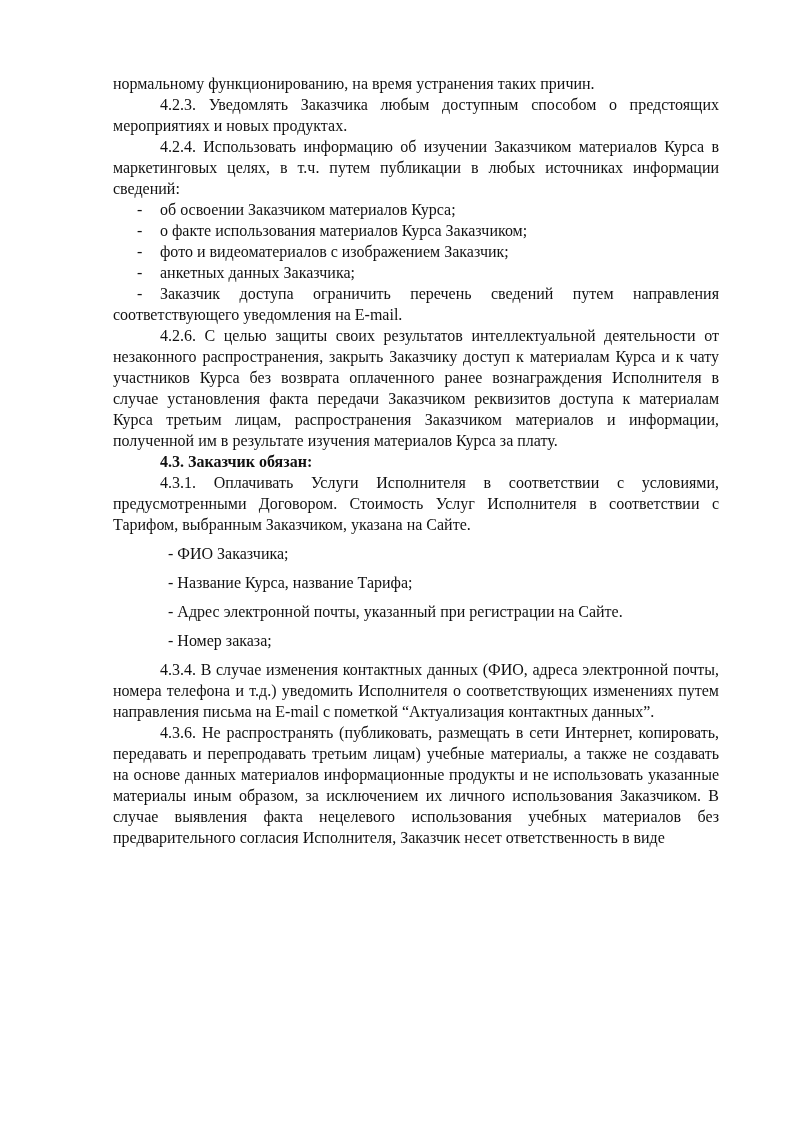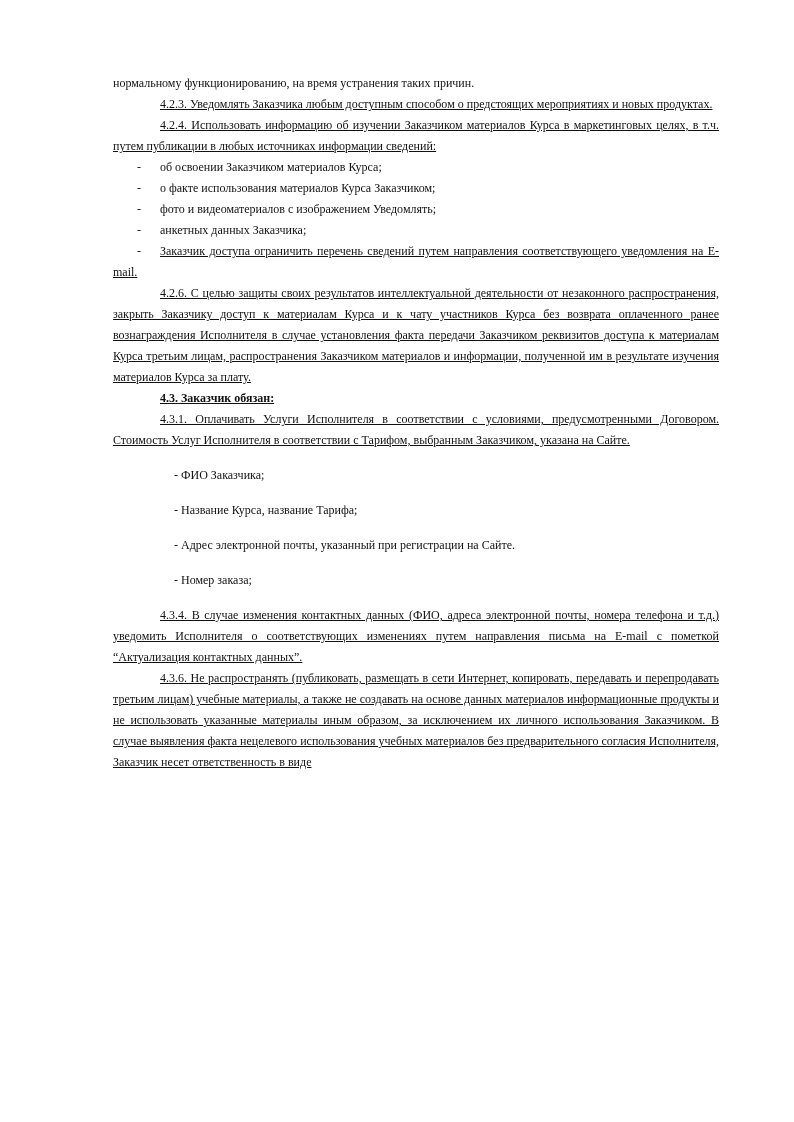--- a/index.html
+++ b/index.html
@@ -3,43 +3,43 @@
 <meta charset="utf-8">
 <style>
   html, body { margin: 0; padding: 0; background: #ffffff; }
   body { width: 794px; height: 1122px; overflow: hidden; position: relative; }
   .page {
     position: absolute;
     left: 113px;
     top: 73px;
     width: 606px;
     font-family: "Liberation Serif", serif;
-    font-size: 12px;
+    font-size: 16px;
     line-height: 21px;
     color: #111111;
   }
   .p { margin: 0; text-align: justify; }
-  .ind { text-indent: 47px; text-decoration: underline; }
+  .ind { text-indent: 47px; }
   .bold { font-weight: bold; }
   .dash-item { position: relative; padding-left: 47px; margin: 0; }
   .dash-item .dash { position: absolute; left: 24px; top: 0; }
-  .sub-item { margin: 14px; padding-left: 47px; }
+  .sub-item { margin: 8px; padding-left: 47px; }
 </style>
 </head>
 <body>
 
 <div class="page">
   <p class="p">нормальному функционированию, на время устранения таких причин.</p>
   <p class="p ind">4.2.3. Уведомлять Заказчика любым доступным способом о предстоящих мероприятиях и новых продуктах.</p>
   <p class="p ind">4.2.4. Использовать информацию об изучении Заказчиком материалов Курса в маркетинговых целях, в т.ч. путем публикации в любых источниках информации сведений:</p>
 
   <div>
     <p class="dash-item"><span class="dash">-</span><span>об освоении Заказчиком материалов Курса;</span></p>
     <p class="dash-item"><span class="dash">-</span><span>о факте использования материалов Курса Заказчиком;</span></p>
-    <p class="dash-item"><span class="dash">-</span><span>фото и видеоматериалов с изображением Уведомлять;</span></p>
+    <p class="dash-item"><span class="dash">-</span><span>фото и видеоматериалов с изображением Заказчик;</span></p>
     <p class="dash-item"><span class="dash">-</span><span>анкетных данных Заказчика;</span></p>
     <p class="dash-item"><span class="dash">-</span></p>
   </div>
 
   <p class="p ind">Заказчик доступа ограничить перечень сведений путем направления соответствующего уведомления на E-mail.</p>
   <p class="p ind">4.2.6. С целью защиты своих результатов интеллектуальной деятельности от незаконного распространения, закрыть Заказчику доступ к материалам Курса и к чату участников Курса без возврата оплаченного ранее вознаграждения Исполнителя в случае установления факта передачи Заказчиком реквизитов доступа к материалам Курса третьим лицам, распространения Заказчиком материалов и информации, полученной им в результате изучения материалов Курса за плату.</p>
 
   <p class="p ind bold">4.3. Заказчик обязан:</p>
   <p class="p ind">4.3.1. Оплачивать Услуги Исполнителя в соответствии с условиями, предусмотренными Договором. Стоимость Услуг Исполнителя в соответствии с Тарифом, выбранным Заказчиком, указана на Сайте.</p>
 

